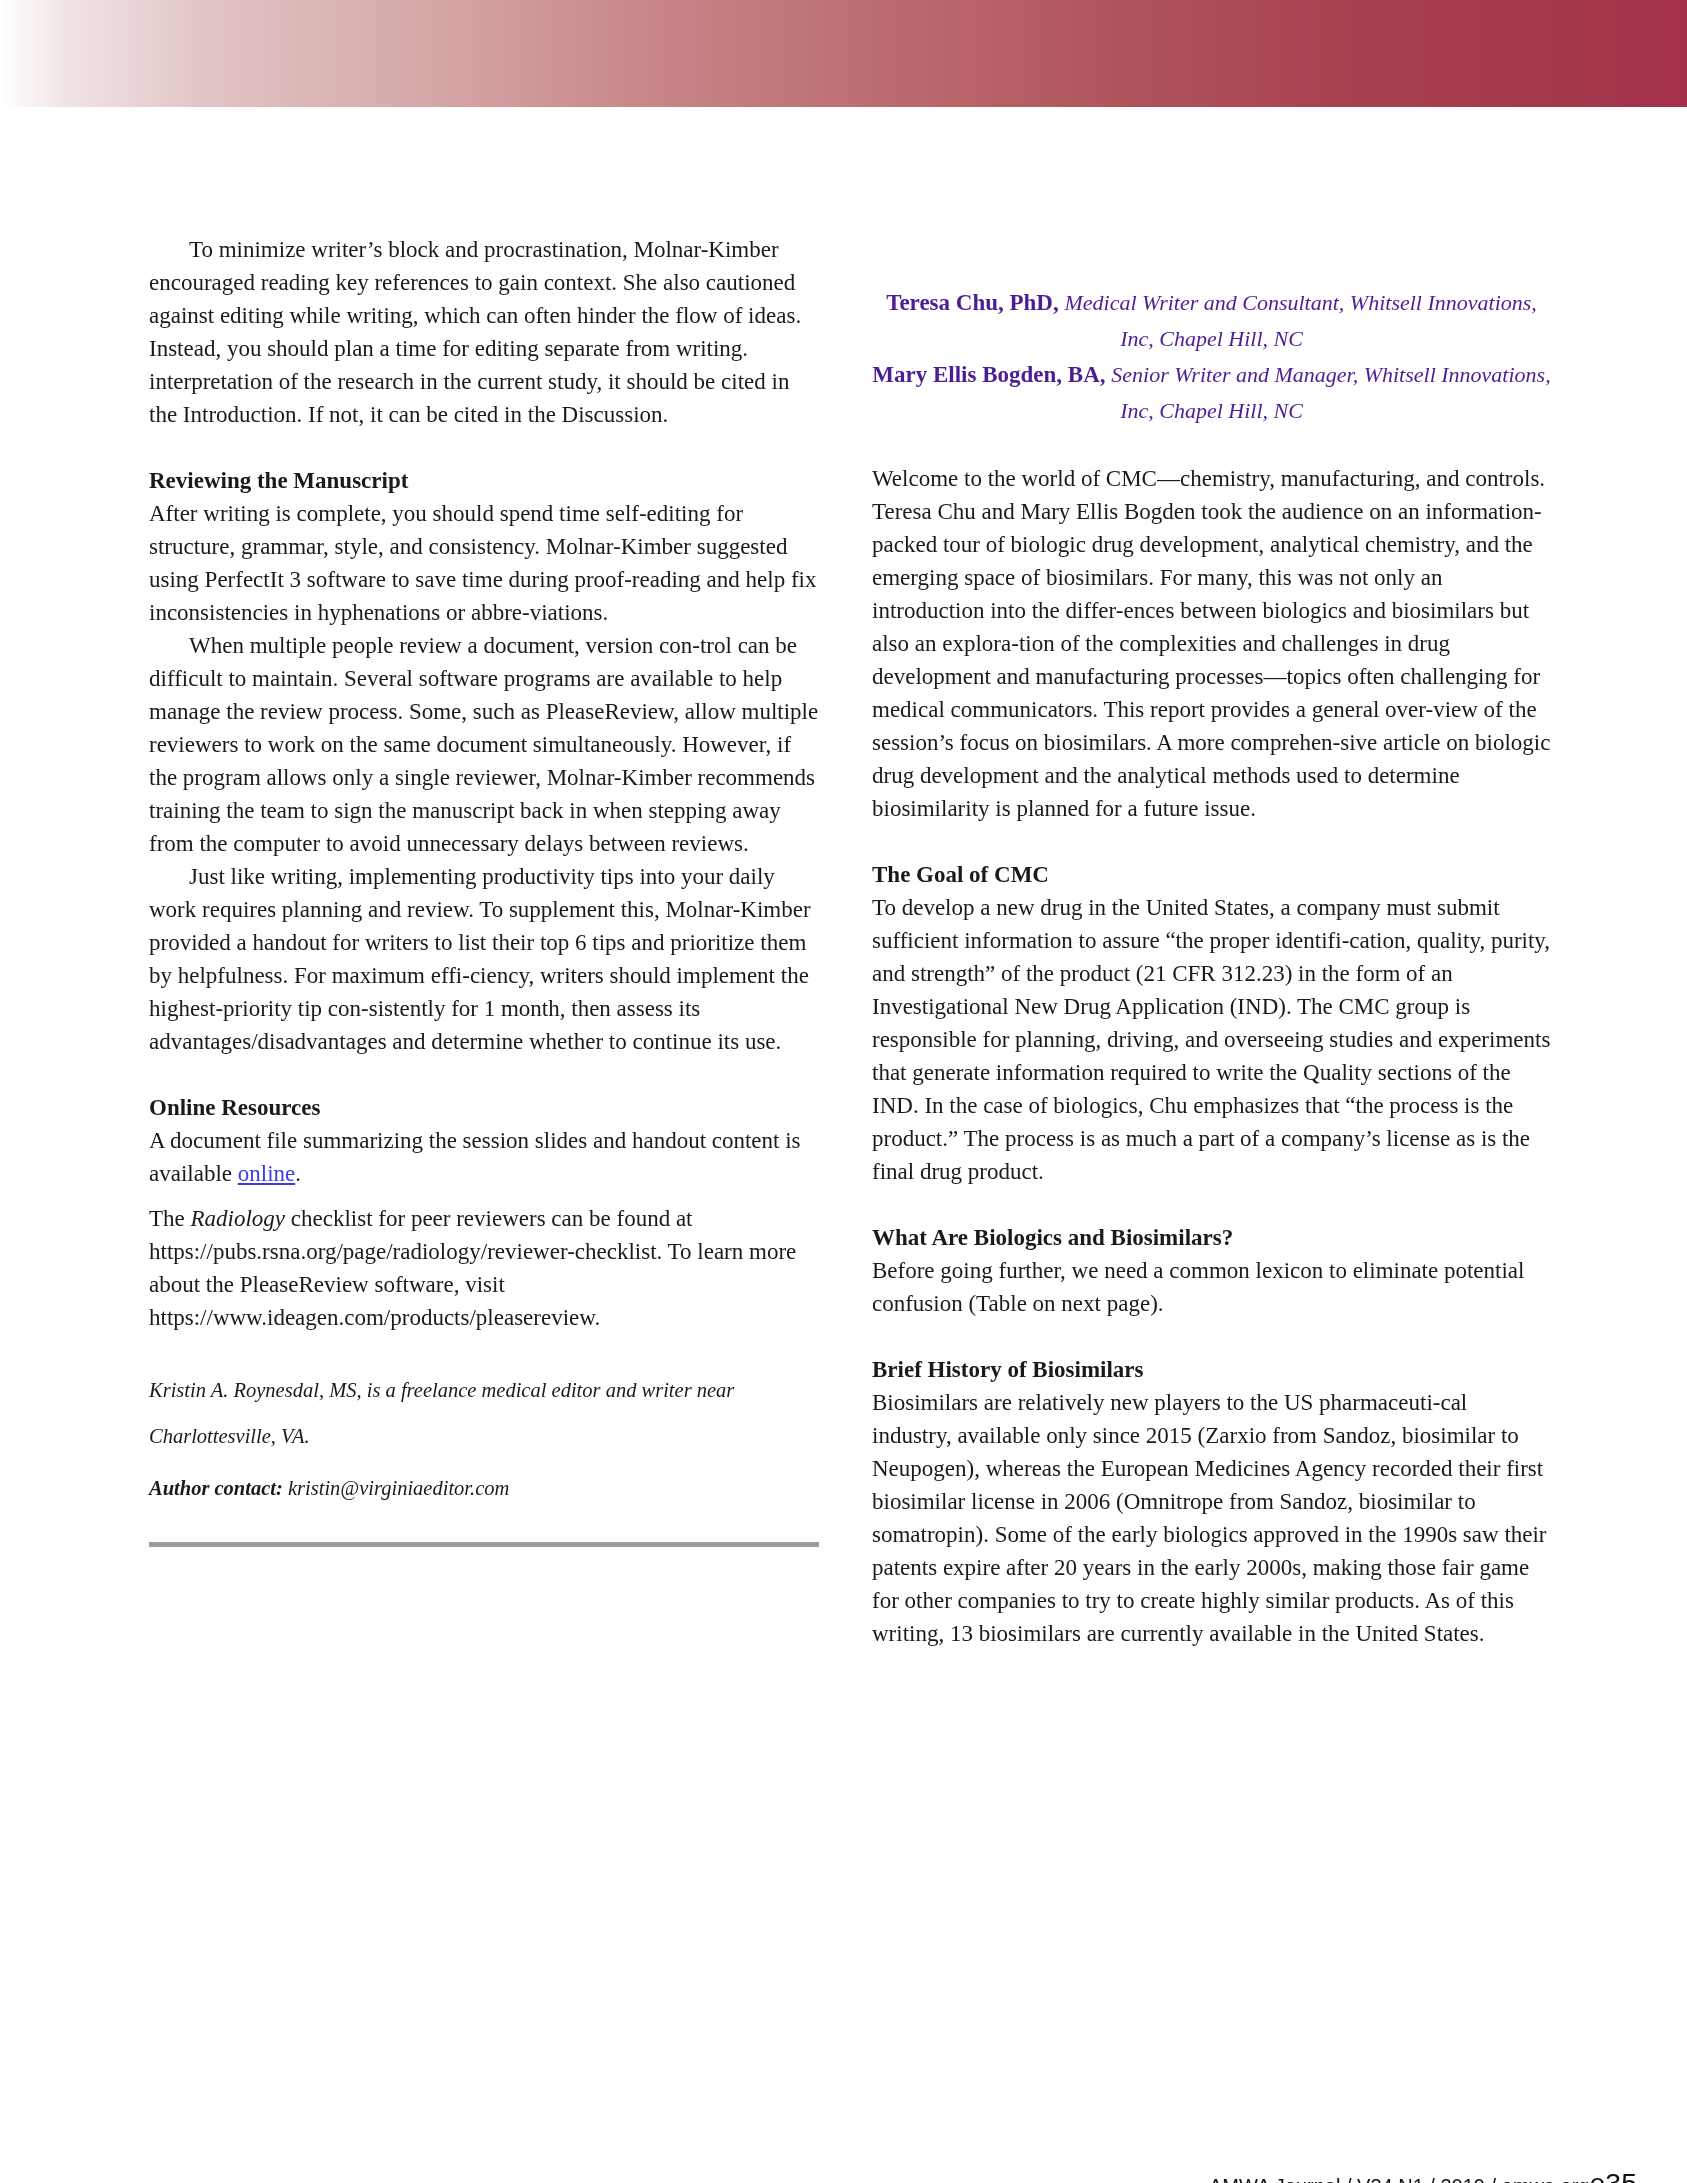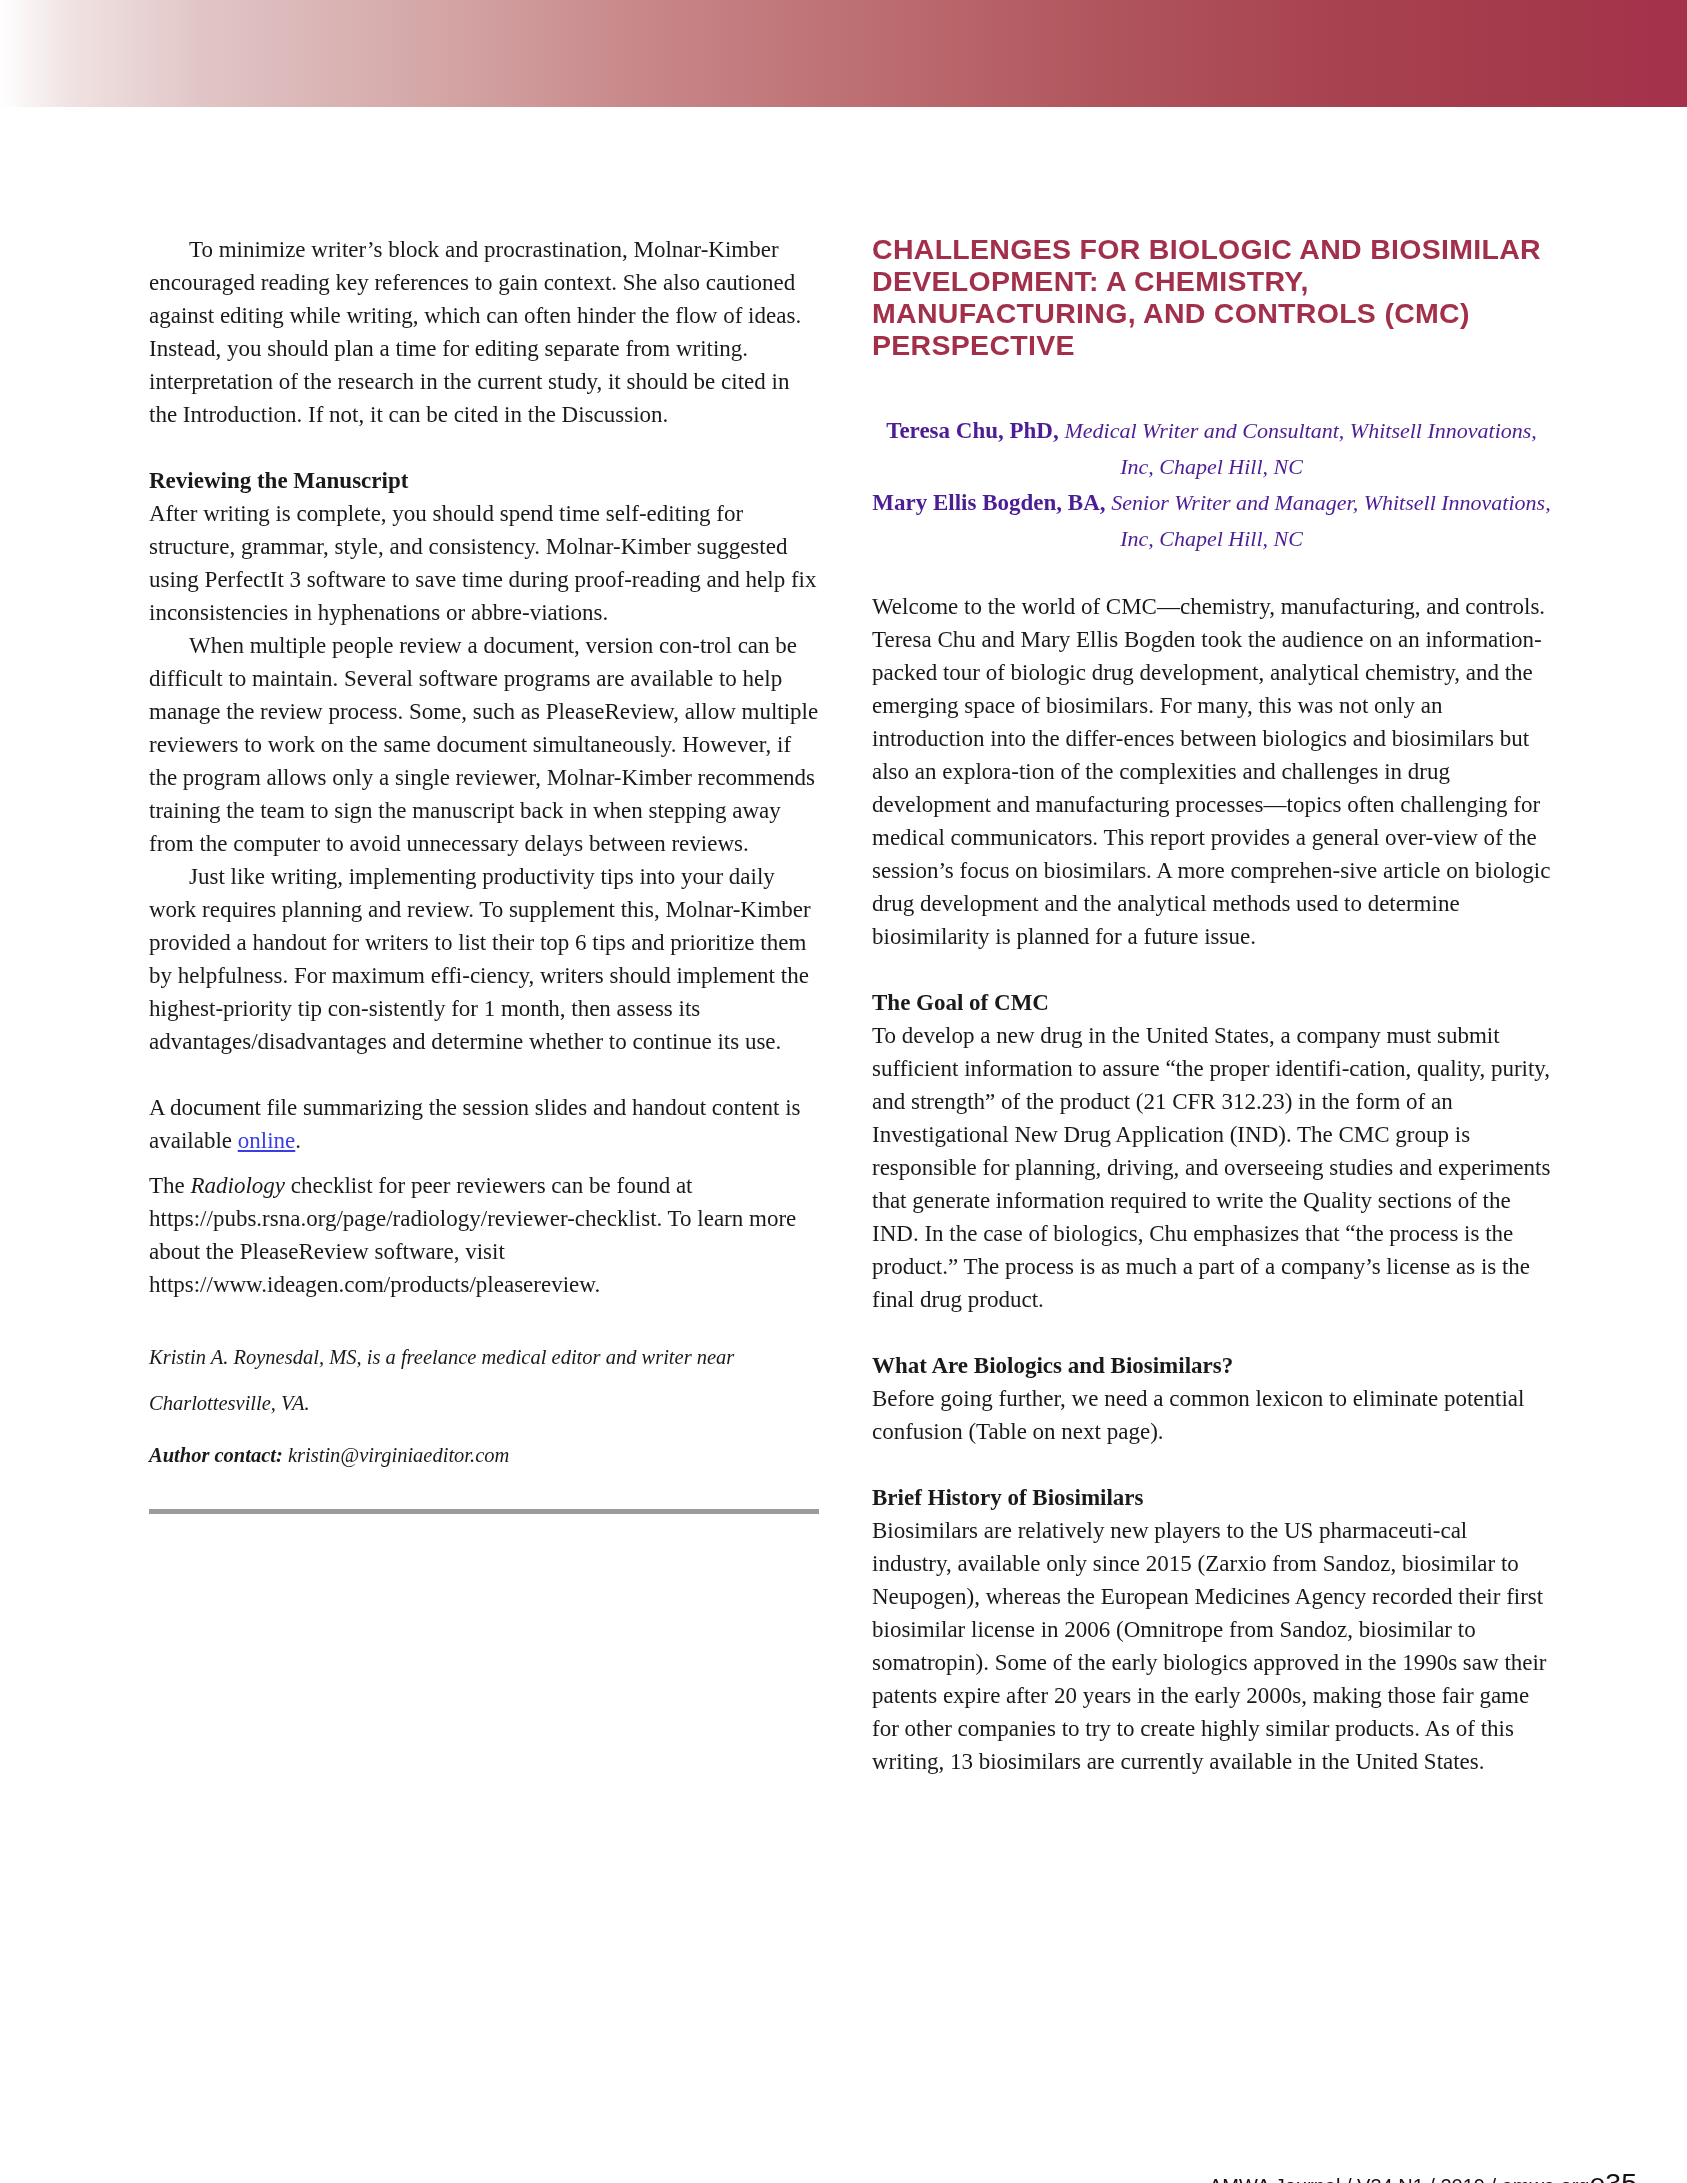--- a/index.html
+++ b/index.html
@@ -42,33 +42,33 @@
   <p class="body-text indent">To minimize writer’s block and procrastination, Molnar-Kimber encouraged reading key references to gain context. She also cautioned against editing while writing, which can often hinder the flow of ideas. Instead, you should plan a time for editing separate from writing.</p>
   <p class="body-text">interpretation of the research in the current study, it should be cited in the Introduction. If not, it can be cited in the Discussion.</p>
   <div class="gap"></div>
 
   <h4 class="sub-head">Reviewing the Manuscript</h4>
   <p class="body-text">After writing is complete, you should spend time self-editing for structure, grammar, style, and consistency. Molnar-Kimber suggested using PerfectIt 3 software to save time during proof-reading and help fix inconsistencies in hyphenations or abbre-viations.</p>
   <p class="body-text indent">When multiple people review a document, version con-trol can be difficult to maintain. Several software programs are available to help manage the review process. Some, such as PleaseReview, allow multiple reviewers to work on the same document simultaneously. However, if the program allows only a single reviewer, Molnar-Kimber recommends training the team to sign the manuscript back in when stepping away from the computer to avoid unnecessary delays between reviews.</p>
   <p class="body-text indent">Just like writing, implementing productivity tips into your daily work requires planning and review. To supplement this, Molnar-Kimber provided a handout for writers to list their top 6 tips and prioritize them by helpfulness. For maximum effi-ciency, writers should implement the highest-priority tip con-sistently for 1 month, then assess its advantages/disadvantages and determine whether to continue its use.</p>
   <div class="gap"></div>
 
+  <h4 class="sub-head">Online Resources</h4>
   <p class="body-text"><span>A document file summarizing the session slides and handout content is available </span><span class="link">online</span><span>.</span></p>
   <div class="gap-small"></div>
   <p class="body-text"><span>The </span><em>Radiology</em><span> checklist for peer reviewers can be found at https://pubs.rsna.org/page/radiology/reviewer-checklist. To learn more about the PleaseReview software, visit https://www.ideagen.com/products/pleasereview.</span></p>
   <div class="gap"></div>
 
   <p class="bio">Kristin A. Roynesdal, MS, is a freelance medical editor and writer near Charlottesville, VA.</p>
   <div class="gap-small"></div>
   <p class="contact"><span class="c-label">Author contact:</span> <span class="c-email">kristin@virginiaeditor.com</span></p>
   <div class="rule"></div>
 </div>
 
 <div class="col col-right">
-  <h2 class="article-title">CHALLENGES FOR BIOLOGIC AND BIOSIMILAR DEVELOPMENT: A CHEMISTRY, MANUFACTURING, AND CONTROLS (CMC) PERSPECTIVE</h2>
   <div class="gap"></div>
   <div style="height:18.6px"></div>
 
   <p class="speaker"><span class="sp-name">Teresa Chu, PhD,</span> <span class="sp-aff">Medical Writer and Consultant, Whitsell Innovations, Inc, Chapel Hill, NC</span></p>
   <p class="speaker"><span class="sp-name">Mary Ellis Bogden, BA,</span> <span class="sp-aff">Senior Writer and Manager, Whitsell Innovations, Inc, Chapel Hill, NC</span></p>
   <div class="gap"></div>
 
   <p class="body-text">Welcome to the world of CMC—chemistry, manufacturing, and controls. Teresa Chu and Mary Ellis Bogden took the audience on an information-packed tour of biologic drug development, analytical chemistry, and the emerging space of biosimilars. For many, this was not only an introduction into the differ-ences between biologics and biosimilars but also an explora-tion of the complexities and challenges in drug development and manufacturing processes—topics often challenging for medical communicators. This report provides a general over-view of the session’s focus on biosimilars. A more comprehen-sive article on biologic drug development and the analytical methods used to determine biosimilarity is planned for a future issue.</p>
   <div class="gap"></div>
 

